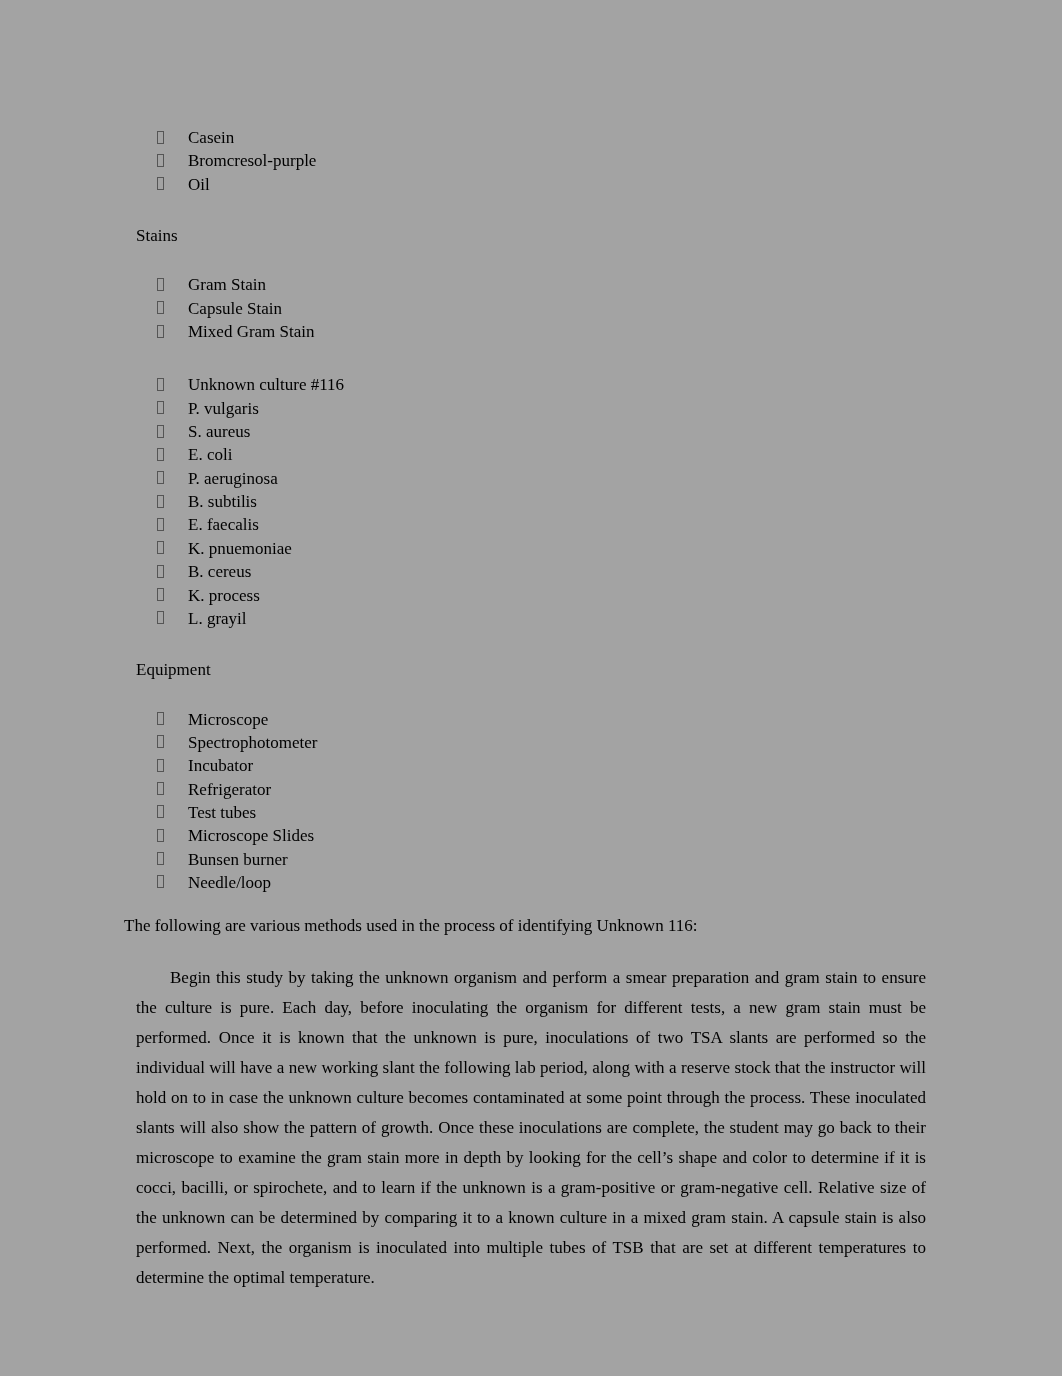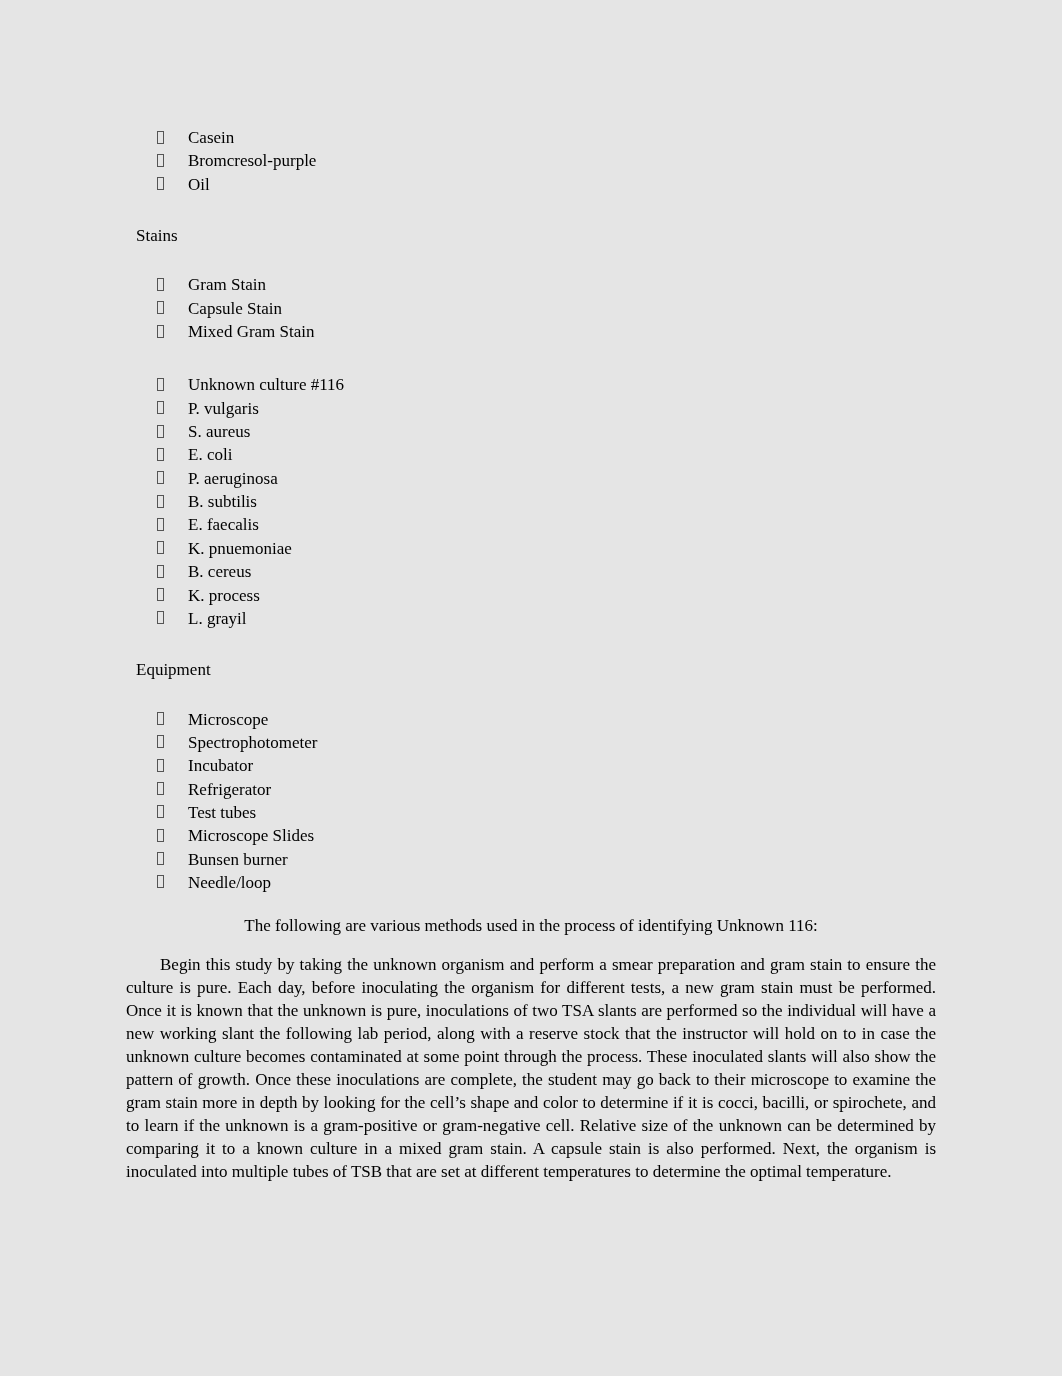--- a/index.html
+++ b/index.html
@@ -11,21 +11,21 @@
   body {
     font-family: "Liberation Serif", "DejaVu Serif", serif;
     color: #000000;
     -webkit-font-smoothing: antialiased;
   }
 
   #page {
     position: relative;
     width: 1062px;
     height: 1376px;
-    background: #e5e5e5;
+    background: #a3a3a3;
     overflow: hidden;
     box-sizing: border-box;
   }
 
   
   .content {
     position: absolute;
     left: 124px;
     top: 126px;
     width: 814px;          
@@ -69,26 +69,26 @@
 
   
   .gap-after-list   { height: 16px; }
   .gap-after-head   { height: 14px; }
 
   
   .lead-line {
     font-size: 17px;
     line-height: 23.35px;
     margin: 0;
-    text-align: center;
+    text-align: left;
   }
   .body-para {
     font-size: 17px;
-    line-height: 23px;
-    margin: 2px;
+    line-height: 30px;
+    margin: 12px;
     text-align: justify;
     text-justify: inter-word;
     text-indent: 34px;
     hyphens: none;
   }
   .gap-before-lead { height: 20px; }
   .gap-before-body { height: 13px; }
 </style>
 </head>
 <body>

